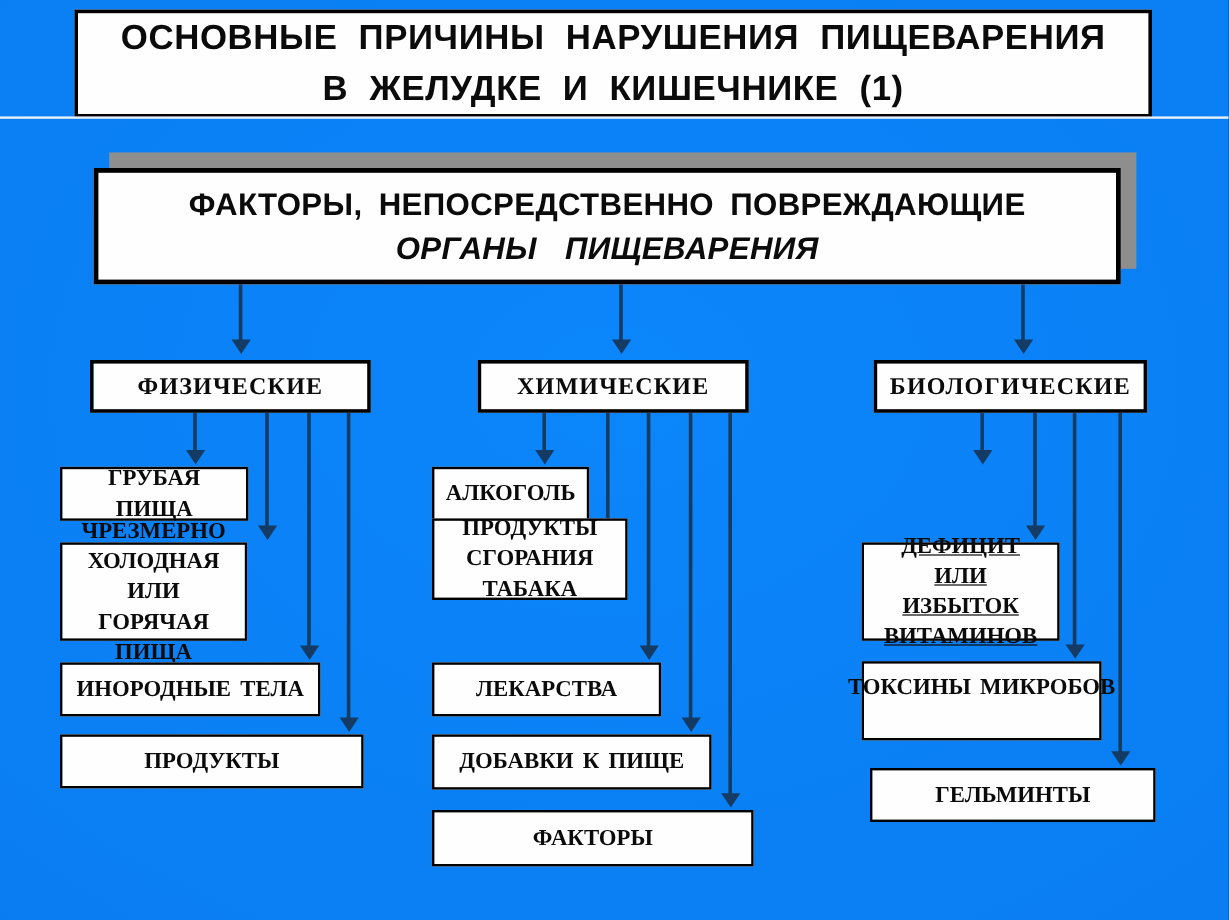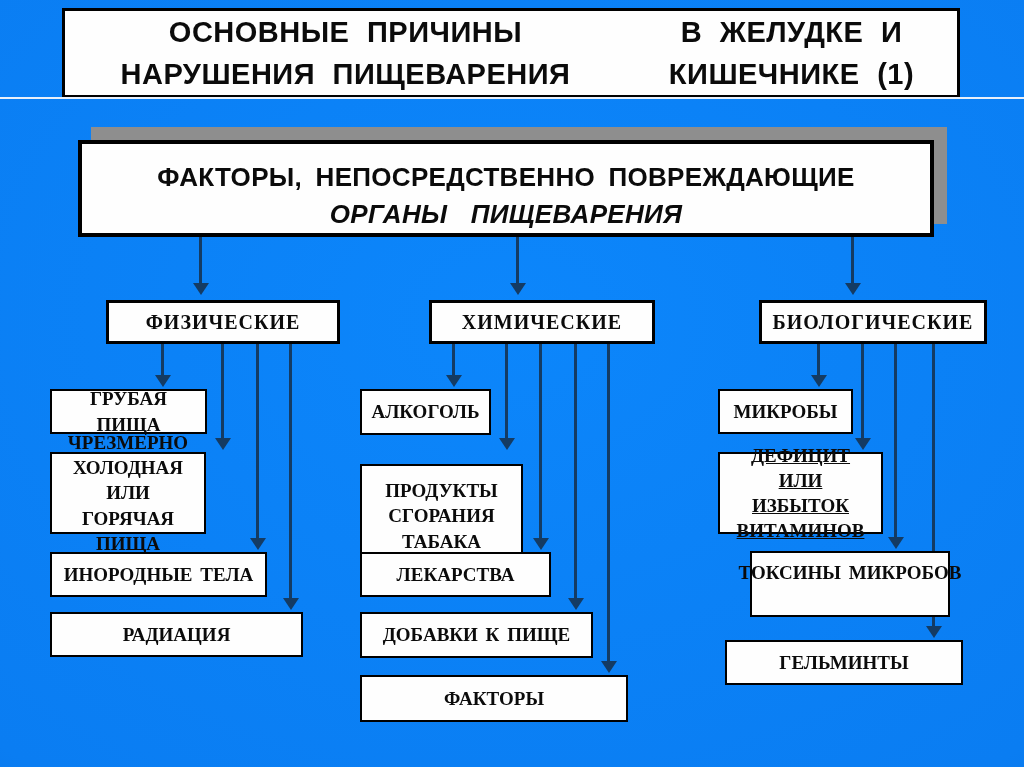--- a/index.html
+++ b/index.html
@@ -7,53 +7,53 @@
     position:relative;width:1024px;height:767px;overflow:hidden;
     background:radial-gradient(120% 120% at 50% 42%, #0c86fb 0%, #0a7df2 62%, #0767cf 100%);
     font-family:"Liberation Sans",sans-serif;
   }
   .box{
     position:absolute;background:var(--box,#fff);border:2px solid var(--border,#000);
     display:flex;align-items:center;justify-content:center;text-align:center;
     color:var(--text,#0b0b0b);box-sizing:border-box;
   }
   .title-box{
-    border-width:3px;font-weight:bold;font-size:29px;
+    border-width:3px;flex-direction:column;font-weight:bold;font-size:29px;
     letter-spacing:0.5px;word-spacing:9px;line-height:42px;
   }
   .divider{position:absolute;left:0;top:97px;width:1024px;height:2px;background:#e9f0fa;}
   .factors-box{
     border-width:4px;flex-direction:column;font-weight:bold;font-size:26px;
     letter-spacing:0.3px;word-spacing:6px;line-height:37px;
     box-shadow:13px -13px 0 var(--shadow,#8e8e8e);
   }
   .factors-line2{word-spacing:16px;font-style:italic;}
   .serif{font-family:"Liberation Serif","DejaVu Serif",serif;font-weight:bold;}
-  .cat{border-width:3px;font-size:20px;letter-spacing:1px;word-spacing:2px;margin-left:31px;}
+  .cat{border-width:3px;font-size:20px;letter-spacing:1px;word-spacing:2px;}
   .item{font-size:19px;line-height:1.32;padding:2px 7px;word-spacing:3px;}
   .item-top{align-items:flex-start;padding-top:7px;}
-  .nowrap{white-space:nowrap;margin-left:32px;}
+  .nowrap{white-space:nowrap;}
   .arrow{position:absolute;width:3px;background:var(--arrow,#143b63);}
   .arrow::after{
     content:"";position:absolute;left:50%;transform:translateX(-50%);bottom:-11px;
     border:8px solid transparent;border-bottom:0;border-top:12px solid var(--arrow,#143b63);
   }
 </style>
 </head>
 <body>
 
 <div class="slide">
 
   <div class="box title-box" style="left:62px;top:8px;width:898px;height:90px;">
     <div>ОСНОВНЫЕ ПРИЧИНЫ НАРУШЕНИЯ ПИЩЕВАРЕНИЯ</div>
     <div>В ЖЕЛУДКЕ И КИШЕЧНИКЕ (1)</div>
   </div>
   <div class="divider"></div>
 
-  <div class="box factors-box" style="left:78px;top:140px;width:856px;height:97px;justify-content:flex-end;">
+  <div class="box factors-box" style="left:78px;top:140px;width:856px;height:97px;">
     <div>ФАКТОРЫ, НЕПОСРЕДСТВЕННО ПОВРЕЖДАЮЩИЕ</div>
     <div class="factors-line2">ОРГАНЫ ПИЩЕВАРЕНИЯ</div>
   </div>
 
   <div class="arrow" style="left:199px;top:237px;height:47px;"></div>
   <div class="arrow" style="left:516px;top:237px;height:47px;"></div>
   <div class="arrow" style="left:851px;top:237px;height:47px;"></div>
 
   <div class="box serif cat" style="left:75px;top:300px;width:234px;height:44px;">
     <span>ФИЗИЧЕСКИЕ</span>
@@ -73,53 +73,50 @@
   <div class="box serif item" style="left:50px;top:389px;width:157px;height:45px;">
     <span>ГРУБАЯ ПИЩА</span>
   </div>
   <div class="box serif item" style="left:50px;top:452px;width:156px;height:82px;">
     <span>ЧРЕЗМЕРНО ХОЛОДНАЯ ИЛИ ГОРЯЧАЯ ПИЩА</span>
   </div>
   <div class="box serif item" style="left:50px;top:552px;width:217px;height:45px;">
     <span>ИНОРОДНЫЕ ТЕЛА</span>
   </div>
   <div class="box serif item" style="left:50px;top:612px;width:253px;height:45px;">
-    <span>РАДИАЦИЯ</span>
+    <span>ПРОДУКТЫ</span>
   </div>
 
   <div class="arrow" style="left:452px;top:344px;height:32px;"></div>
   <div class="arrow" style="left:505px;top:344px;height:95px;"></div>
   <div class="arrow" style="left:539px;top:344px;height:195px;"></div>
   <div class="arrow" style="left:574px;top:344px;height:255px;"></div>
   <div class="arrow" style="left:607px;top:344px;height:318px;"></div>
 
   <div class="box serif item" style="left:360px;top:389px;width:131px;height:46px;">
     <span>АЛКОГОЛЬ</span>
   </div>
-  <div class="box serif item" style="left:360px;top:464px;width:163px;height:104px;">
+  <div class="box serif item" style="left:360px;top:432px;width:163px;height:68px;">
     <span>ПРОДУКТЫ СГОРАНИЯ ТАБАКА</span>
   </div>
   <div class="box serif item" style="left:360px;top:552px;width:191px;height:45px;">
     <span>ЛЕКАРСТВА</span>
   </div>
   <div class="box serif item" style="left:360px;top:612px;width:233px;height:46px;">
     <span>ДОБАВКИ К ПИЩЕ</span>
   </div>
   <div class="box serif item" style="left:360px;top:675px;width:268px;height:47px;">
     <span>ФАКТОРЫ</span>
   </div>
 
   <div class="arrow" style="left:817px;top:344px;height:32px;"></div>
   <div class="arrow" style="left:861px;top:344px;height:95px;"></div>
   <div class="arrow" style="left:894px;top:344px;height:194px;"></div>
   <div class="arrow" style="left:932px;top:344px;height:283px;"></div>
 
-  <div class="box serif item" style="left:718px;top:389px;width:135px;height:45px;">
-    <span>МИКРОБЫ</span>
-  </div>
   <div class="box serif item" style="left:718px;top:452px;width:165px;height:82px;text-decoration:underline;">
     <span>ДЕФИЦИТ ИЛИ ИЗБЫТОК ВИТАМИНОВ</span>
   </div>
   <div class="box serif item item-top nowrap" style="left:718px;top:551px;width:200px;height:66px;">
     <span>ТОКСИНЫ МИКРОБОВ</span>
   </div>
   <div class="box serif item" style="left:725px;top:640px;width:238px;height:45px;">
     <span>ГЕЛЬМИНТЫ</span>
   </div>
 

